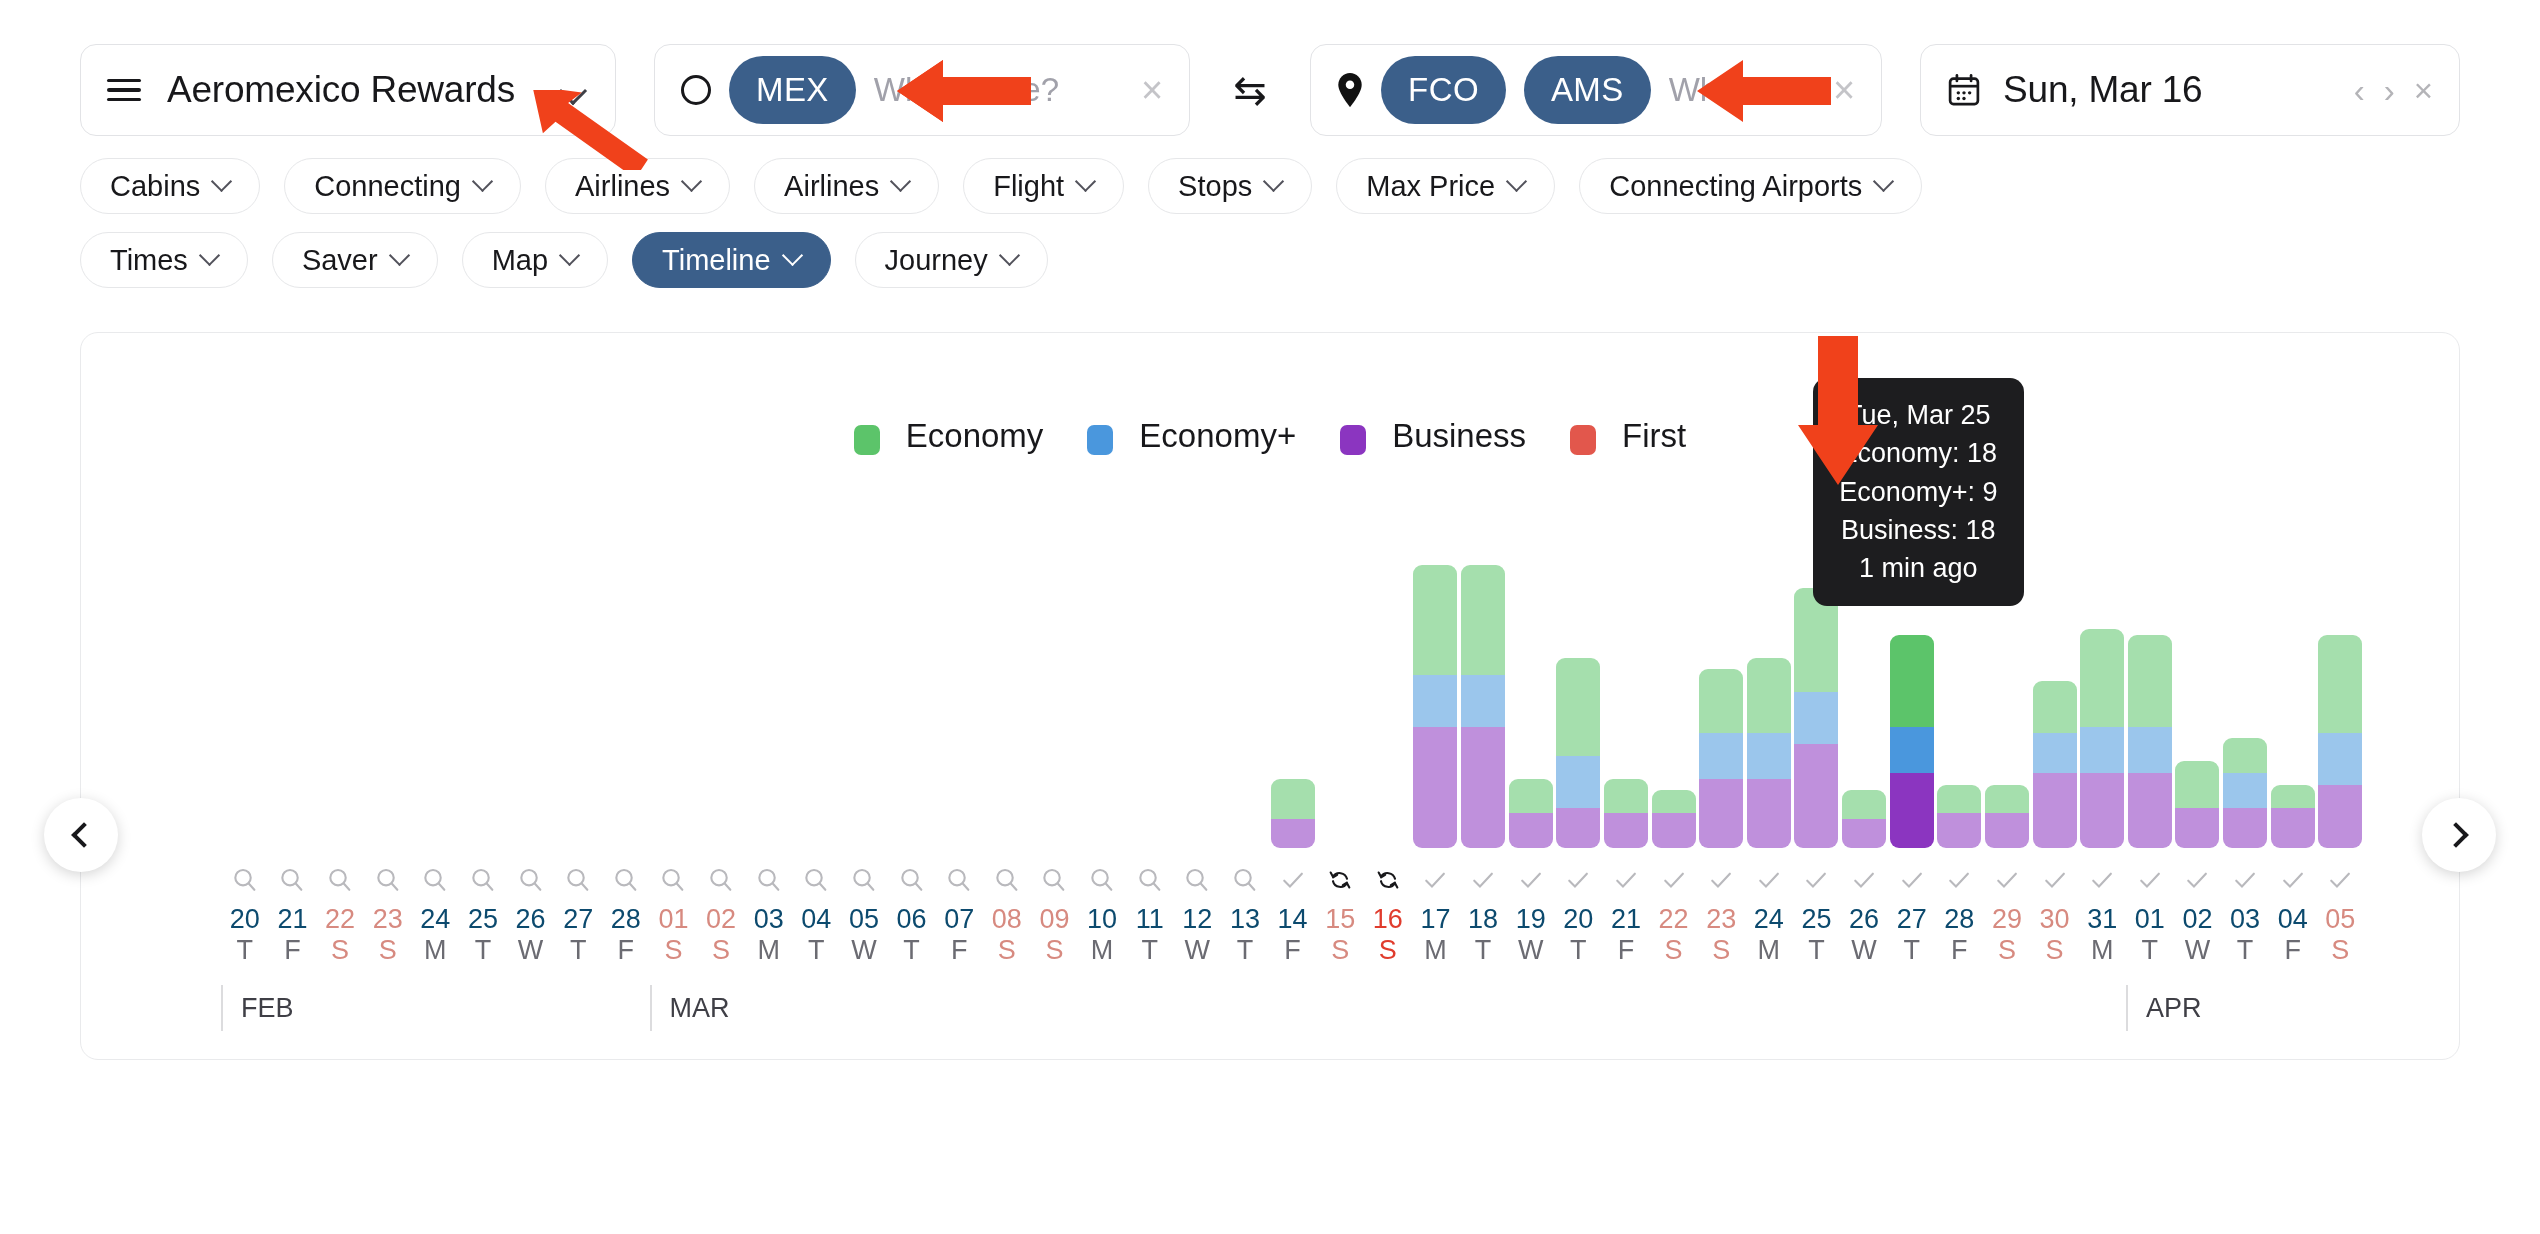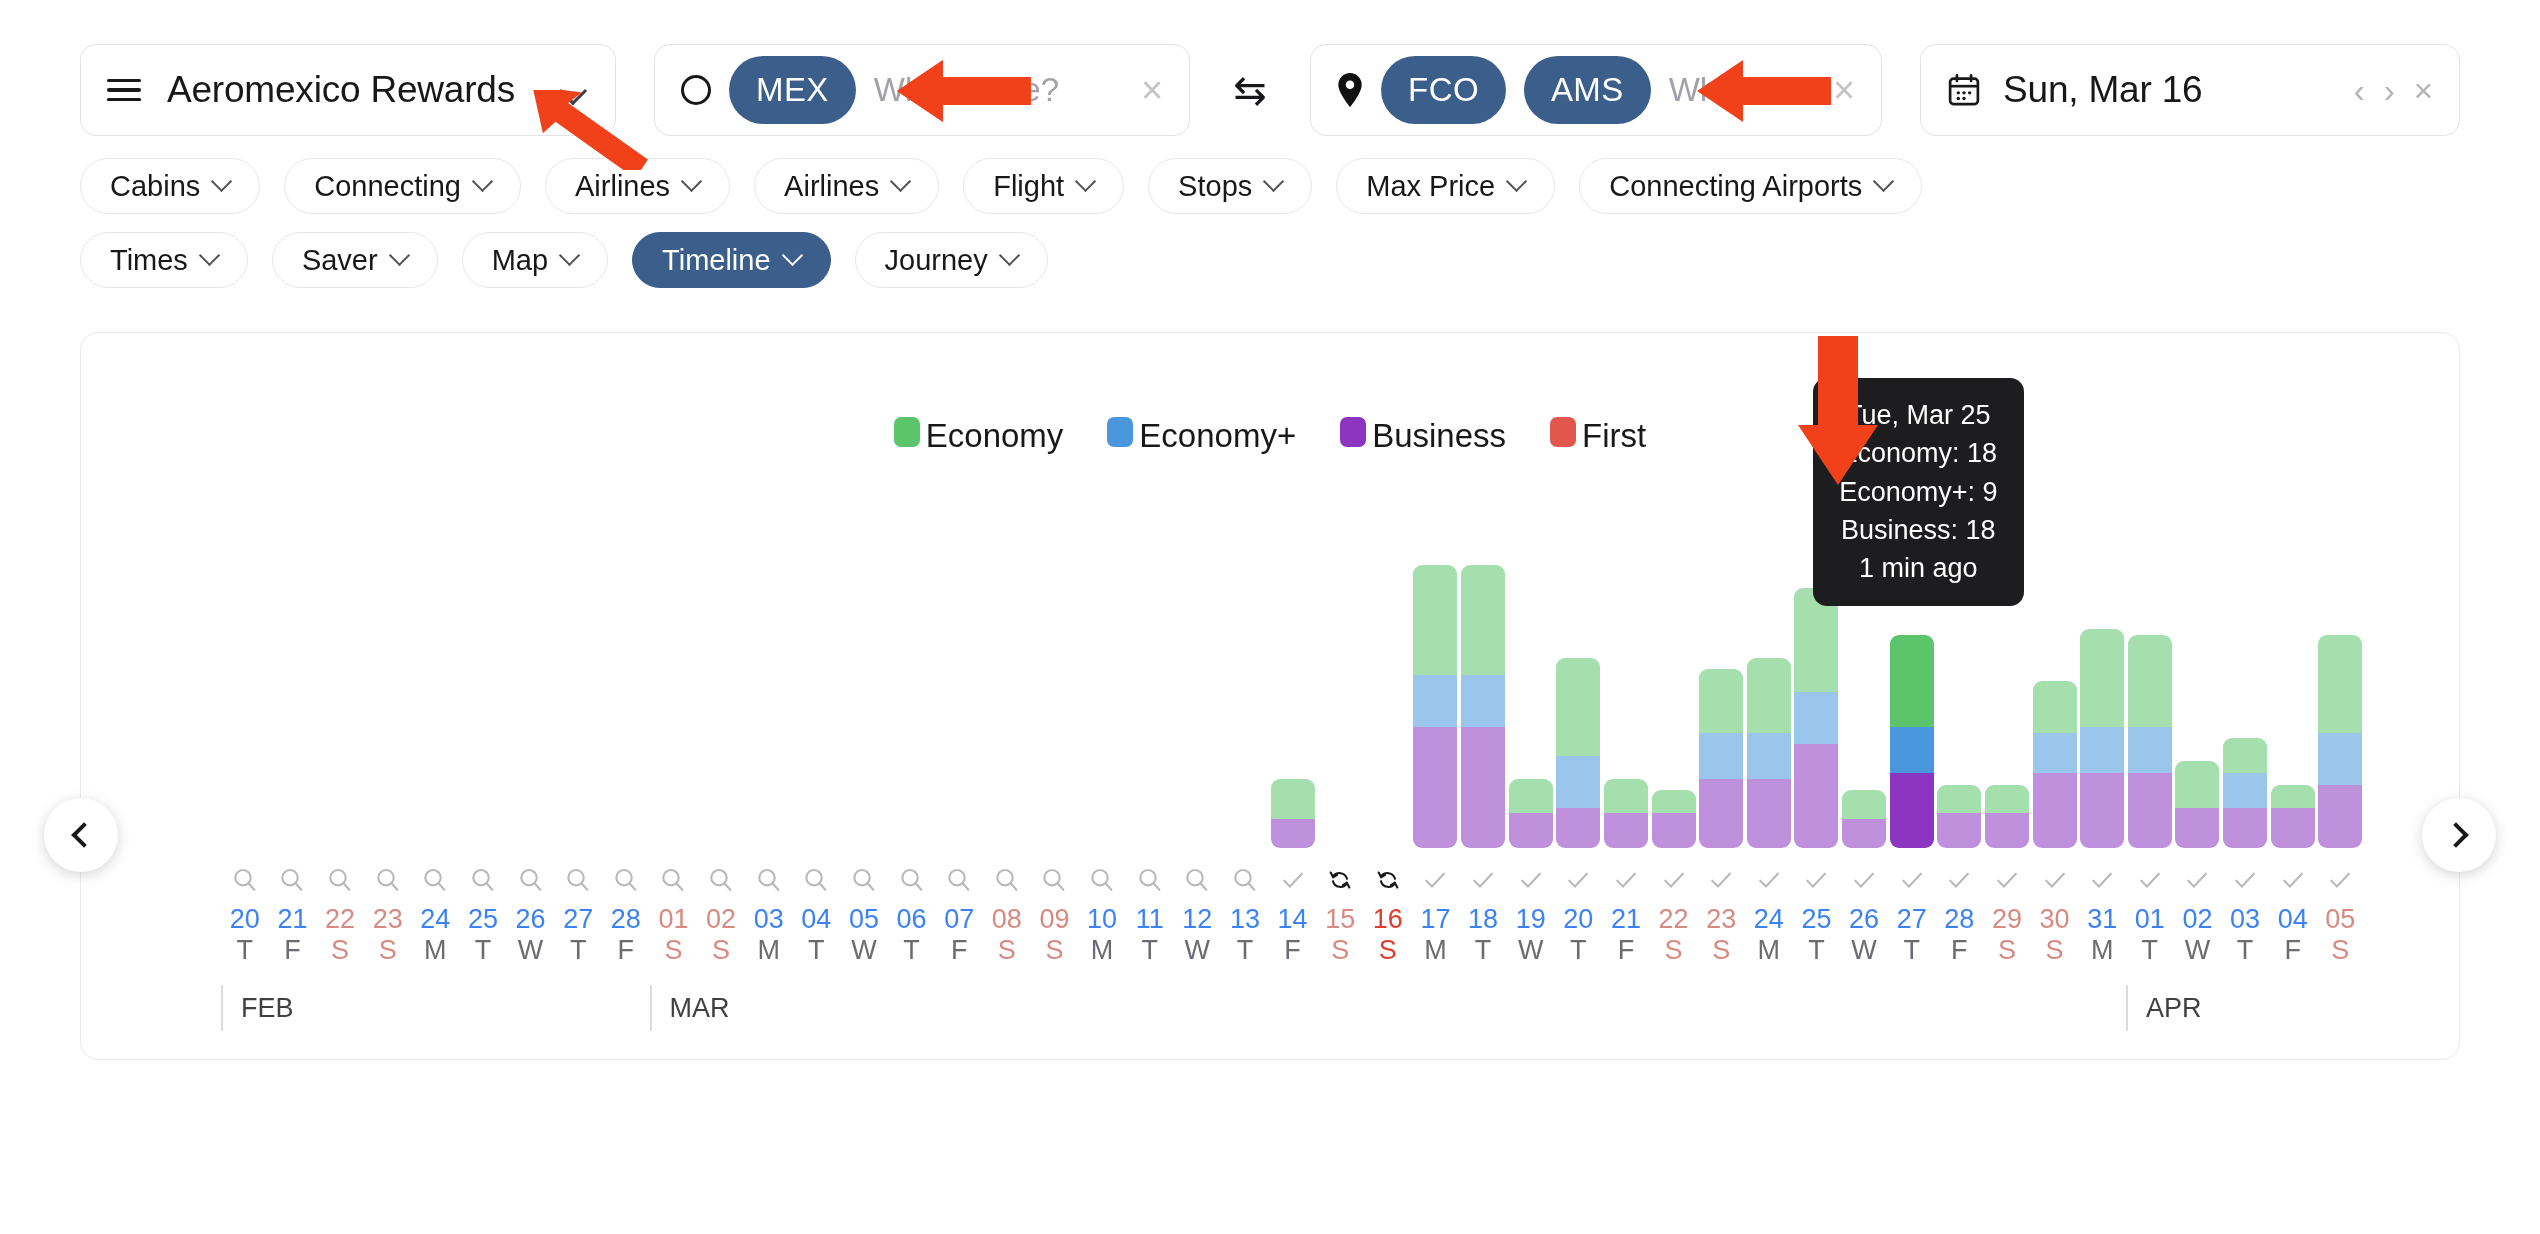--- a/index.html
+++ b/index.html
@@ -116,21 +116,21 @@
     height: 728px;
     position: relative;
   }
 
   .legend {
     display: flex; justify-content: center; align-items: center;
     gap: 44px;
     padding-top: 84px;
     font-size: 33px;
   }
-  .legend-item { display:flex; align-items:flex-start; gap: 6px; }
+  .legend-item { display:flex; align-items:flex-end; gap: 26px; }
   .legend-swatch { width: 26px; height: 30px; border-radius: 7px; flex:none; }
 
   
   .nav-arrow {
     position: absolute; top: 465px;
     width: 74px; height: 74px; border-radius: 50%;
     background: #fff;
     box-shadow: 0 3px 14px rgba(0,0,0,0.17);
     display: flex; align-items: center; justify-content: center;
     cursor: pointer; z-index: 6;
@@ -173,21 +173,21 @@
   .axis {
     position: absolute; left: 140px; right: 95px;
     top: 527px;
   }
   .axis-row { display: flex; }
   .axis-cell {
     flex: 1 1 0; text-align: center;
     display:flex; flex-direction:column; align-items:center;
   }
   .st-icon { height: 40px; display:flex; align-items:center; justify-content:center; cursor:pointer; }
-  .dnum { font-size: 27px; color: #3b82f6; line-height: 1.15; margin-top: 4px; }
+  .dnum { font-size: 27px; color: #0c4a6e; line-height: 1.15; margin-top: 4px; }
   .ddow { font-size: 27px; color: #6b6b72; line-height: 1.15; }
   .wknd .dnum, .wknd .ddow { color: #d78a80; }
   .sel  .dnum, .sel .ddow  { color: #e03c2d; }
 
   .months {
     position: absolute; left: 140px; right: 95px;
     top: 652px; height: 50px;
   }
   .month-mark {
     position: absolute; top: 0; height: 46px;

